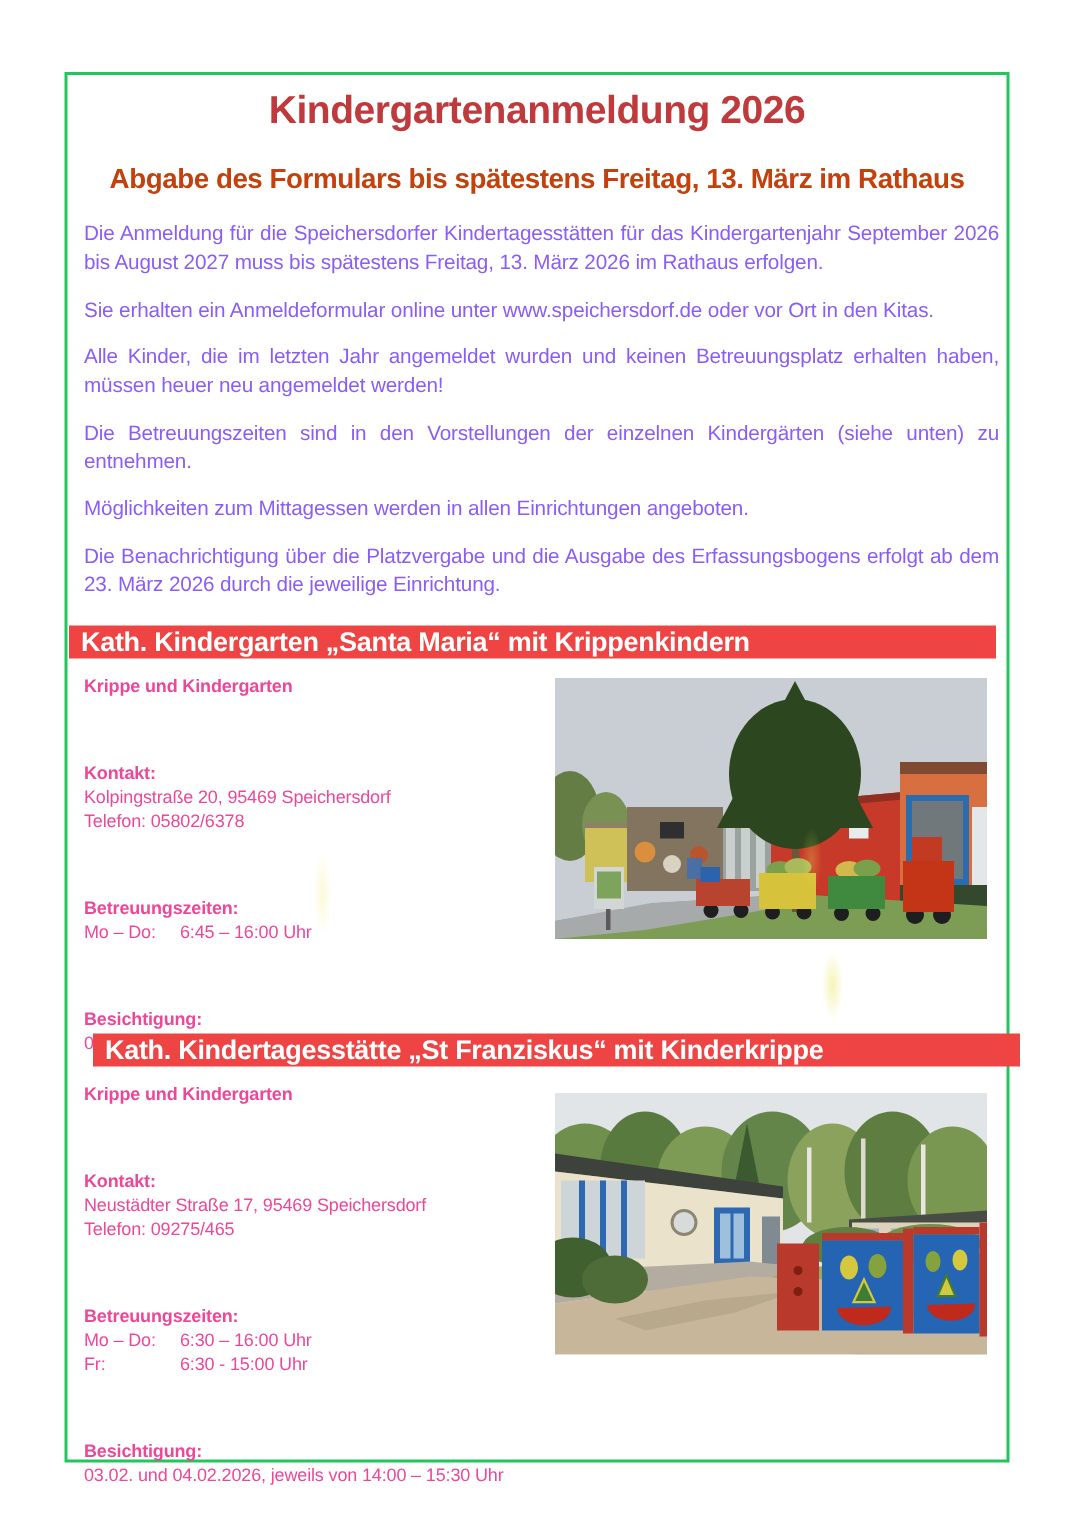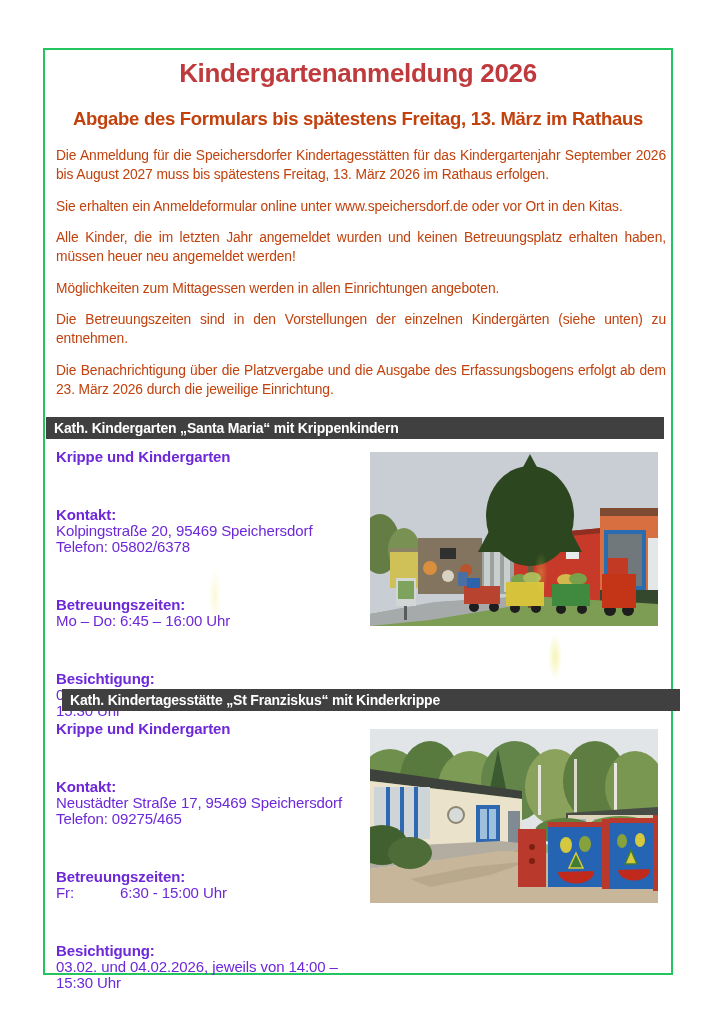--- a/index.html
+++ b/index.html
@@ -18,34 +18,34 @@
     letter-spacing:-0.3px;
   }
   .doc-subtitle {
     position:absolute; top:58px; left:0; width:100%; margin:0;
     text-align:center; font-size:18.5px; font-weight:bold; color:#c2410c;
     letter-spacing:-0.3px;
   }
   .intro {
     position:absolute; top:96px; left:11px; width:610px;
     font-size:13.8px; line-height:19px; letter-spacing:-0.1px;
-    text-align:justify; color:#c2410c;
+    text-align:justify; color:#8b5cf6;
   }
   .intro p { margin:0 0 12.5px 0; }
   .kita-section { position:absolute; left:1px; width:618px; }
   .s1 { top:367px; height:272px; }
   .s2 { top:639px; height:290px;padding-left:16px; }
   .section-bar {
-    height:22px; line-height:22px; background:#404040; color:#ffffff;
-    font-size:14px; font-weight:bold; padding-left:8px; box-sizing:border-box;
+    height:22px; line-height:22px; background:#ef4444; color:#ffffff;
+    font-size:18px; font-weight:bold; padding-left:8px; box-sizing:border-box;
     letter-spacing:-0.2px;
   }
   .section-body {
     position:absolute; left:10px; top:32px; width:312px;
-    font-size:15px; line-height:16px; color:#6d28d9; letter-spacing:-0.1px;
+    font-size:12px; line-height:16px; color:#ec4899; letter-spacing:-0.1px;
   }
   .section-body p { margin:0; }
   .blk { margin-bottom:14px;margin-top:42px; }
   .b { font-weight:bold; }
   .day { display:inline-block; min-width:64px; }
   .photo {
     position:absolute; left:324px; margin:0; width:288px; height:174px;
     overflow:hidden; background:#c9ced4;
   }
   .p1 { top:35px; }
@@ -65,22 +65,22 @@
 
 <div class="page-border">
 
   <h1 class="doc-title">Kindergartenanmeldung 2026</h1>
   <h2 class="doc-subtitle">Abgabe des Formulars bis spätestens Freitag, 13. März im Rathaus</h2>
 
   <div class="intro">
     <p>Die Anmeldung für die Speichersdorfer Kindertagesstätten für das Kindergartenjahr September 2026 bis August 2027 muss bis spätestens Freitag, 13. März 2026 im Rathaus erfolgen.</p>
     <p>Sie erhalten ein Anmeldeformular online unter www.speichersdorf.de oder vor Ort in den Kitas.</p>
     <p>Alle Kinder, die im letzten Jahr angemeldet wurden und keinen Betreuungsplatz erhalten haben, müssen heuer neu angemeldet werden!</p>
+    <p>Die Betreuungszeiten sind in den Vorstellungen der einzelnen Kindergärten (siehe unten) zu entnehmen.</p>
     <p>Möglichkeiten zum Mittagessen werden in allen Einrichtungen angeboten.</p>
-    <p>Die Betreuungszeiten sind in den Vorstellungen der einzelnen Kindergärten (siehe unten) zu entnehmen.</p>
     <p>Die Benachrichtigung über die Platzvergabe und die Ausgabe des Erfassungsbogens erfolgt ab dem 23. März 2026 durch die jeweilige Einrichtung.</p>
   </div>
 
   <section class="kita-section s1">
     <div class="section-bar">
       <span>Kath. Kindergarten „Santa Maria“ mit Krippenkindern</span>
     </div>
     <div class="section-body">
       <p class="b blk">Krippe und Kindergarten</p>
       <div class="blk">
@@ -160,20 +160,21 @@
     </div>
     <div class="section-body">
       <p class="b blk">Krippe und Kindergarten</p>
       <div class="blk">
         <p class="b">Kontakt:</p>
         <p>Neustädter Straße 17, 95469 Speichersdorf</p>
         <p>Telefon: 09275/465</p>
       </div>
       <div class="blk">
         <p class="b">Betreuungszeiten:</p>
+        <p><span class="day">Mo – Do:</span><span>6:30 – 16:00 Uhr</span></p>
         <p><span class="day">Fr:</span><span>6:30 - 15:00 Uhr</span></p>
       </div>
       <div class="blk">
         <p class="b">Besichtigung:</p>
         <p>03.02. und 04.02.2026, jeweils von 14:00 – 15:30 Uhr</p>
       </div>
     </div>
     <figure class="photo p2">
       <svg viewBox="0 0 288 174">
         <rect width="288" height="174" fill="#e2e5e7"></rect>

